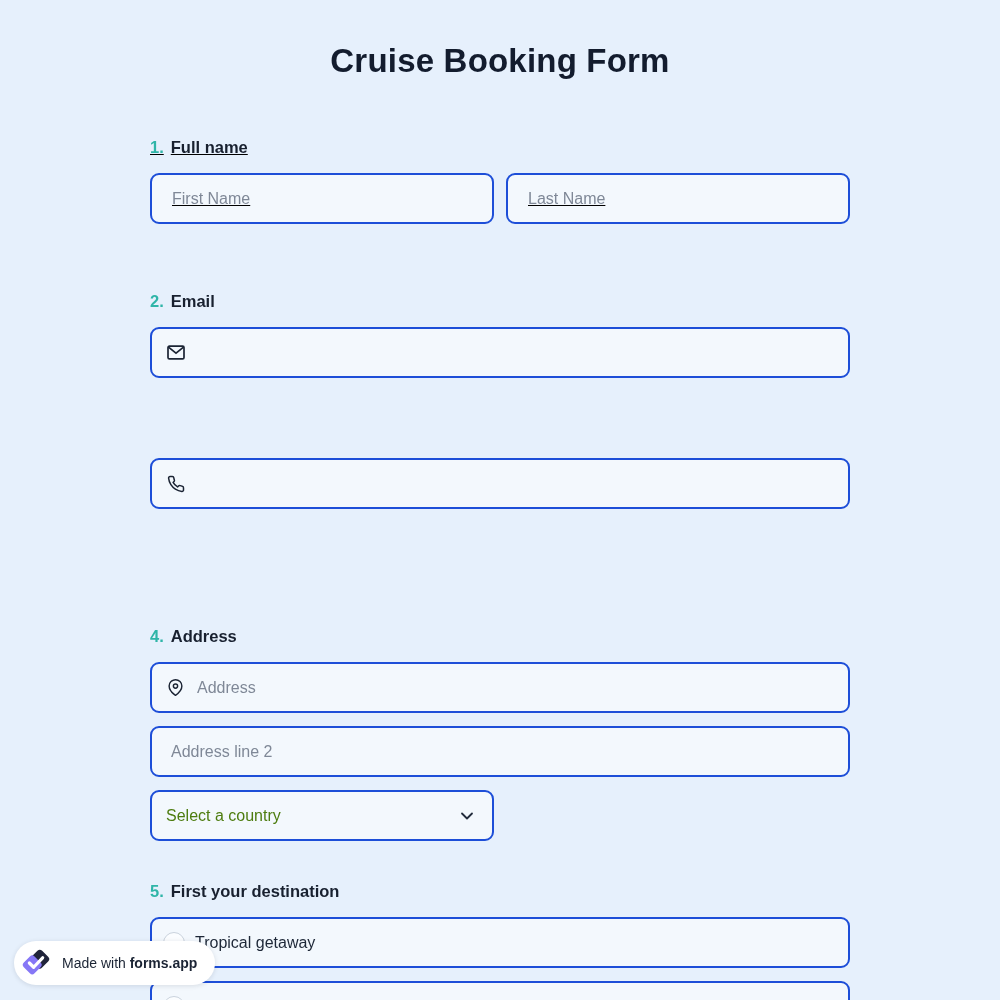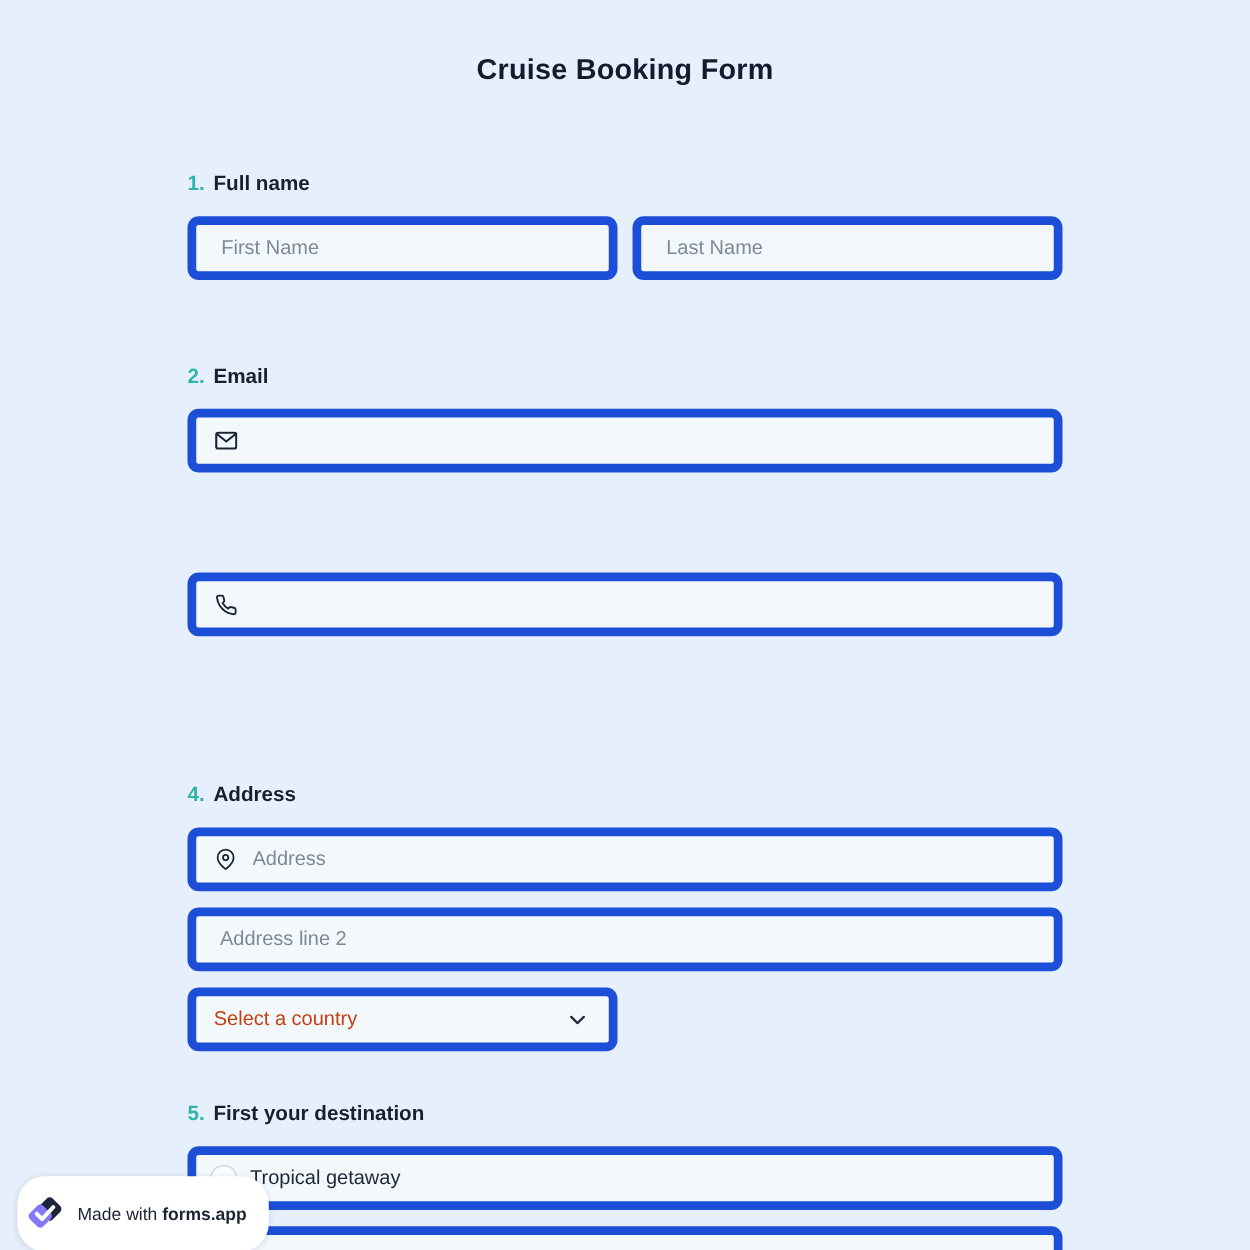--- a/index.html
+++ b/index.html
@@ -13,32 +13,32 @@
     background: #e6f0fc;
     overflow: hidden;
   }
 
   .form-title {
     position: absolute;
     top: 42px;
     left: 0;
     width: 100%;
     text-align: center;
-    font-size: 23px;
+    font-size: 33px;
     font-weight: 700;
     color: #131c2e;
     letter-spacing: 0.2px;
   }
 
   .question {
     position: absolute;
     left: 150px;
     width: 700px;
   }
-  .q1 { top: 136px; }
+  .q1 { top: 136px; text-decoration: underline; }
   .q2 { top: 290px; }
   .q3 { top: 443px; }
   .q4 { top: 597px; margin-top: 28px; }
   .q5 { top: 880px; }
 
   .q-label {
     font-size: 16.5px;
     font-weight: 600;
     color: #18202f;
     height: 22px;
@@ -51,21 +51,21 @@
   }
 
   .fields { margin-top: 15px; }
   .row { display: flex; gap: 12px; }
 
   .text-input,
   .input-wrap,
   .select-box,
   .option-box {
     background: #f3f8fd;
-    border: 7px solid #1d4ed8;
+    border: 2px solid #1d4ed8;
     border-radius: 9px;
     height: 51px;
   }
 
   .text-input {
     width: 100%;
     padding: 0 20px;
     font-size: 16px;
     color: #1d2737;
     font-family: "Liberation Sans", "DejaVu Sans", sans-serif;
@@ -103,21 +103,21 @@
   .stacked { margin-bottom: 13px; }
 
   .select-box {
     width: 344px;
     display: flex;
     align-items: center;
     justify-content: space-between;
     padding: 0 15px 0 14px;
     cursor: pointer;
   }
-  .select-value { font-size: 16px; color: #c2410c; }
+  .select-value { font-size: 16px; color: #4d7c0f; }
   .select-box .chev { display: flex; align-items: center; color: #222c3c; }
 
   .option-box {
     display: flex;
     align-items: center;
     padding-left: 11px;
     margin-bottom: 13px;
     cursor: pointer;
   }
   .radio-circle {
@@ -128,21 +128,21 @@
     background: #fbfdff;
     margin-right: 10px;
     flex: 0 0 auto;
   }
   .option-label { font-size: 16px; color: #1d2737; }
 
   .made-with-badge {
     position: absolute;
     left: 14px;
     top: 941px;
-    height: 60px;
+    height: 44px;
     background: #ffffff;
     border-radius: 22px;
     display: flex;
     align-items: center;
     padding: 0 18px 0 4px;
     box-shadow: 0 1px 5px rgba(16, 24, 40, 0.12);
     cursor: pointer;
     z-index: 5;
   }
   .badge-logo { width: 36px; height: 36px; margin-right: 8px; flex: 0 0 auto; }

